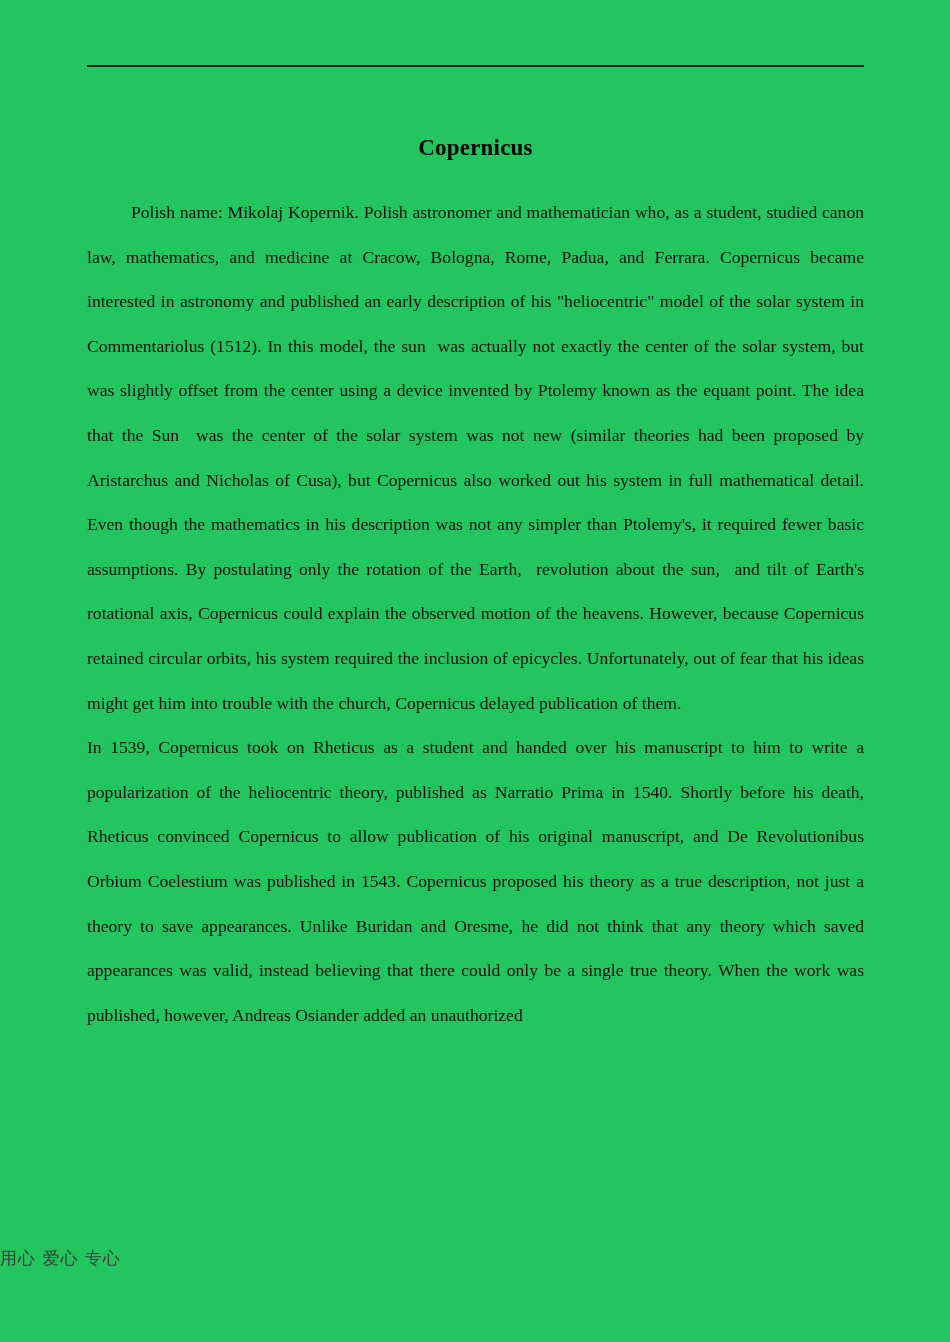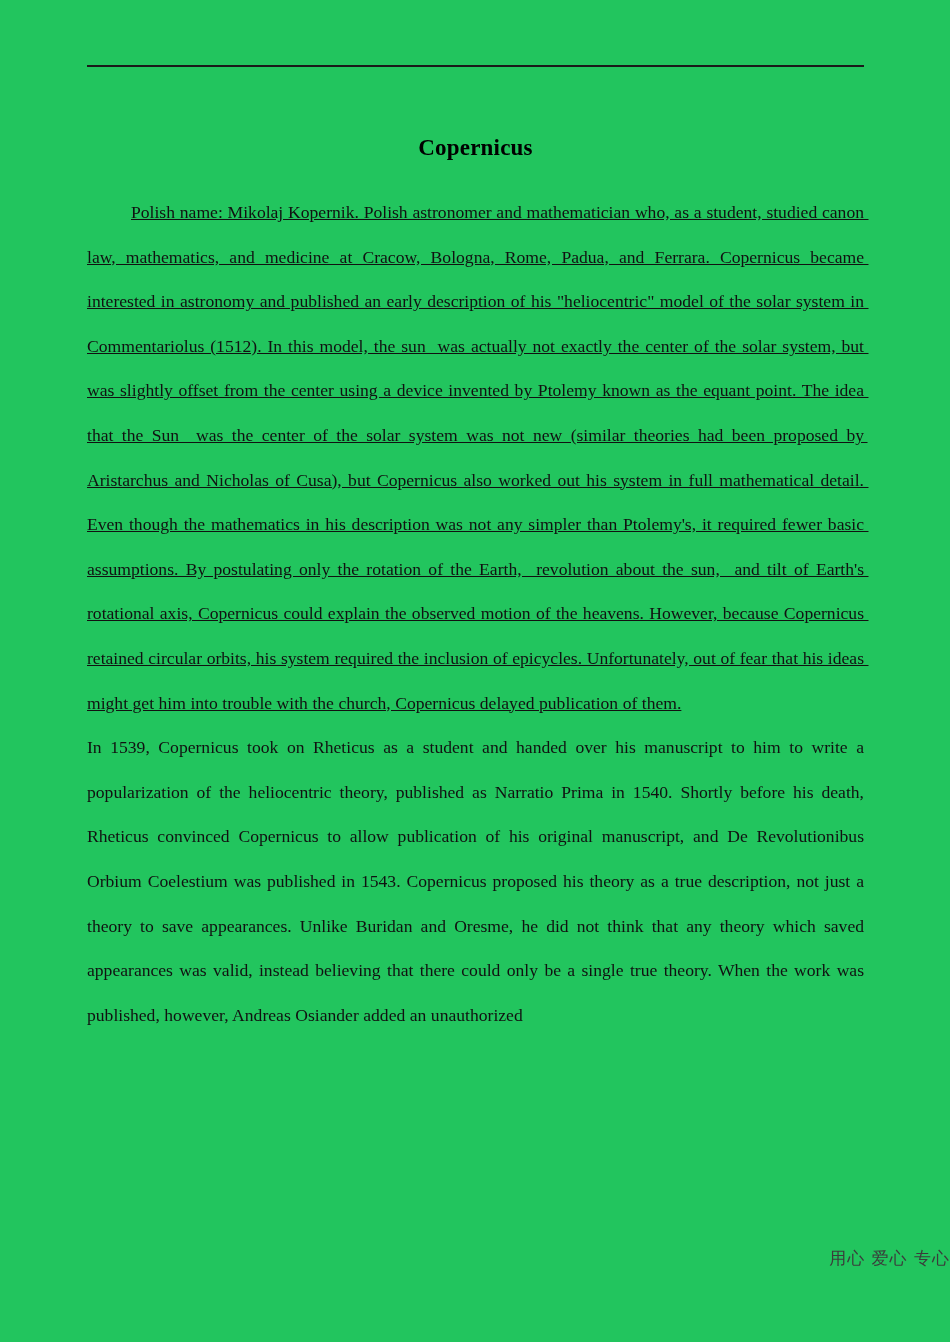--- a/index.html
+++ b/index.html
@@ -65,30 +65,29 @@
     line-height: 44.6px;
     text-align: justify;
     text-justify: inter-word;
     color: #111111;
     white-space: pre-wrap;
     word-spacing: 0.1px;
     hyphens: none;
   }
   .body-par.indented {
     text-indent: 44px;
-    text-decoration: underline;
   }
 
   
   .footer {
     position: absolute;
     left: 0;
     top: 1245px;
     width: 950px;
-    text-align: right;
+    text-align: left;
     font-size: 17px;
     line-height: 26px;
     color: #3b3b3b;
     font-family: "DejaVu Sans", "Liberation Sans", sans-serif;
     letter-spacing: 1px;
   }
 </style>
 </head>
 <body>
 

